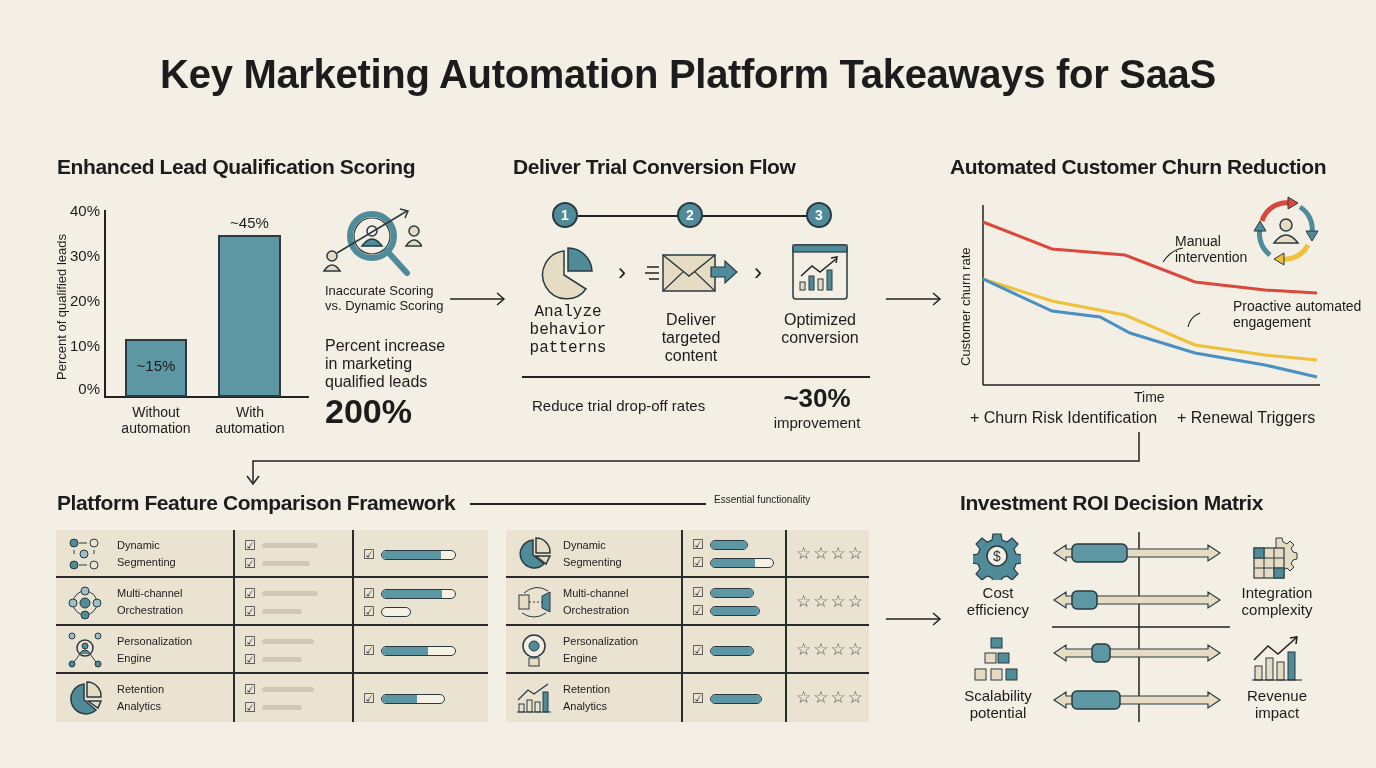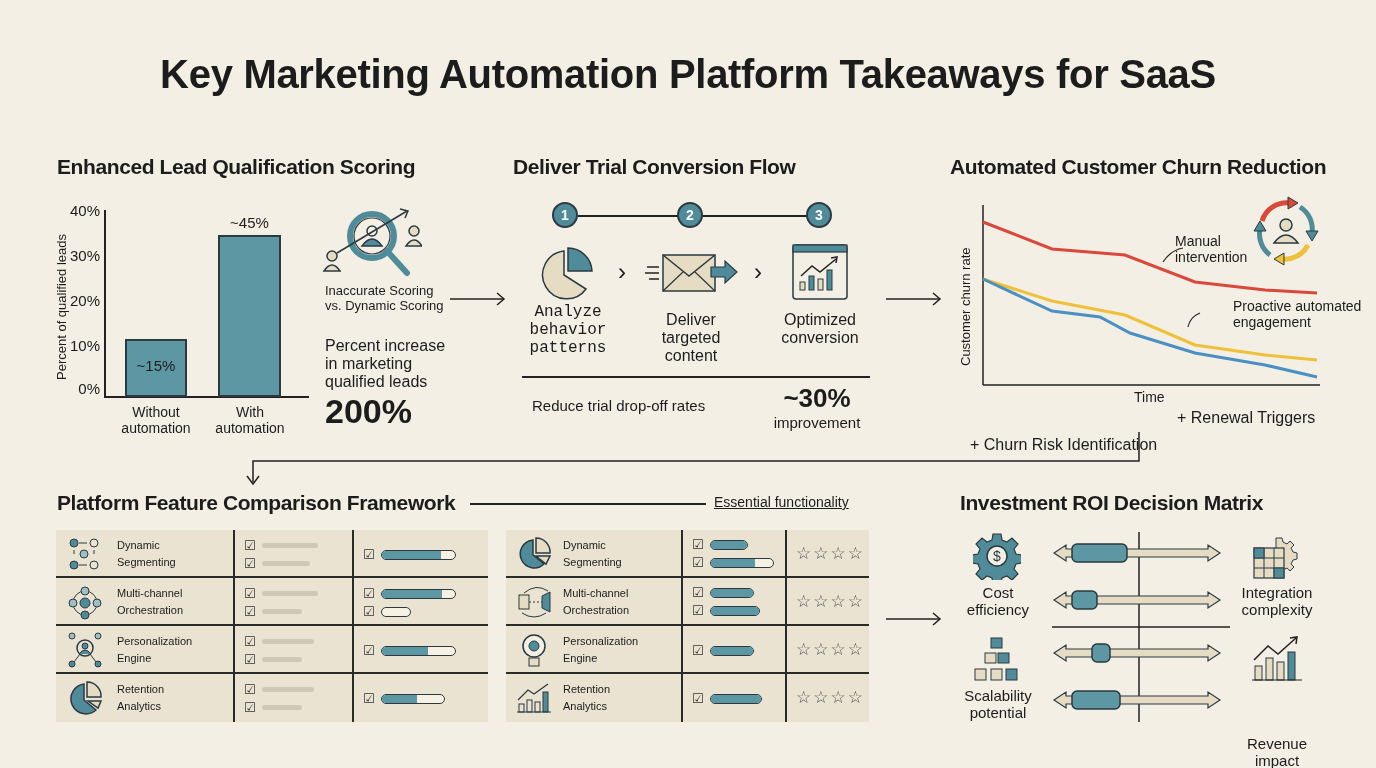--- a/index.html
+++ b/index.html
@@ -198,31 +198,31 @@
   <path d="M50 12 A26 26 0 0 1 62 38" fill="none" stroke="#4f8b98" stroke-width="5"></path>
   <path d="M56 36 L62 46 L68 36 Z" fill="#4f8b98" stroke="#2a3a40"></path>
   <path d="M58 50 A26 26 0 0 1 32 64" fill="none" stroke="#efc03a" stroke-width="5"></path>
   <path d="M34 58 L24 64 L34 70 Z" fill="#efc03a" stroke="#2a3a40"></path>
   <path d="M20 60 A26 26 0 0 1 10 34" fill="none" stroke="#4f8b98" stroke-width="5"></path>
   <path d="M4 36 L10 26 L16 36 Z" fill="#4f8b98" stroke="#2a3a40"></path>
   <circle cx="36" cy="30" r="6" fill="#e6dcc4" stroke="#2a3a40" stroke-width="1.5"></circle>
   <path d="M24 48 q12 -16 24 0 z" fill="#e6dcc4" stroke="#2a3a40" stroke-width="1.5"></path>
 </svg>
 <div class="abs" style="left:1134px; top:389px; font-size:14px;">Time</div>
-<div class="abs" style="left:970px; top:409px; font-size:16px;margin-top:27px;">+ Churn Risk Identification</div>
+<div class="abs" style="left:970px; top:409px; font-size:16px;">+ Churn Risk Identification</div>
 <div class="abs" style="left:1177px; top:409px; font-size:16px;">+ Renewal Triggers</div>
 
 <svg class="abs" style="left:240px; top:432px;" width="905" height="55">
   <polyline points="899,0 899,29 13,29 13,50" fill="none" stroke="#222" stroke-width="1.5"></polyline>
   <path d="M7 44 L13 52 L19 44" fill="none" stroke="#222" stroke-width="1.5"></path>
 </svg>
 
 <div class="abs sec-title" style="left:57px; top:491px;">Platform Feature Comparison Framework</div>
 <div class="abs" style="left:470px; top:503px; width:236px; height:1.5px; background:#222;"></div>
-<div class="abs" style="left:714px; top:494px; font-size:14px;text-decoration:underline;">Essential functionality</div>
+<div class="abs" style="left:714px; top:494px; font-size:10px;">Essential functionality</div>
 
 <div class="abs tbl" style="left:56px; top:530px; width:432px; height:192px;">
   <div class="vline" style="left:177px; top:0; height:192px;"></div>
   <div class="vline" style="left:296px; top:0; height:192px;"></div>
 
   <div class="tbl-row" style="top:0;">
     <svg class="abs" style="left:12px; top:8px;" width="34" height="32" viewBox="0 0 34 32">
       <circle cx="6" cy="5" r="4" fill="#4f8b98" stroke="#2a3a40"></circle>
         <circle cx="26" cy="5" r="4" fill="none" stroke="#2a3a40"></circle>
       <circle cx="16" cy="16" r="4" fill="#9fbfc6" stroke="#2a3a40"></circle>
@@ -456,16 +456,16 @@
 
 <svg class="abs" style="left:1252px; top:636px;" width="50" height="46" viewBox="0 0 50 46">
   <rect x="3" y="30" width="7" height="14" fill="#e6dcc4" stroke="#2a3a40"></rect>
   <rect x="14" y="22" width="7" height="22" fill="#e6dcc4" stroke="#2a3a40"></rect>
   <rect x="25" y="26" width="7" height="18" fill="#e6dcc4" stroke="#2a3a40"></rect>
   <rect x="36" y="16" width="7" height="28" fill="#4f8b98" stroke="#2a3a40"></rect>
   <path d="M2 24 L16 10 L26 18 L44 2" fill="none" stroke="#222" stroke-width="1.5"></path>
   <path d="M38 2 L45 1 L44 8" fill="none" stroke="#222" stroke-width="1.5"></path>
   <line x1="0" y1="44" x2="50" y2="44" stroke="#222"></line>
 </svg>
-<div class="abs roi-lbl" style="left:1234px; top:687px; width:86px;margin-top:48px;">
+<div class="abs roi-lbl" style="left:1234px; top:687px; width:86px;">
     <div>Revenue</div>
     <div>impact</div>
   </div>
 
 </body></html>

